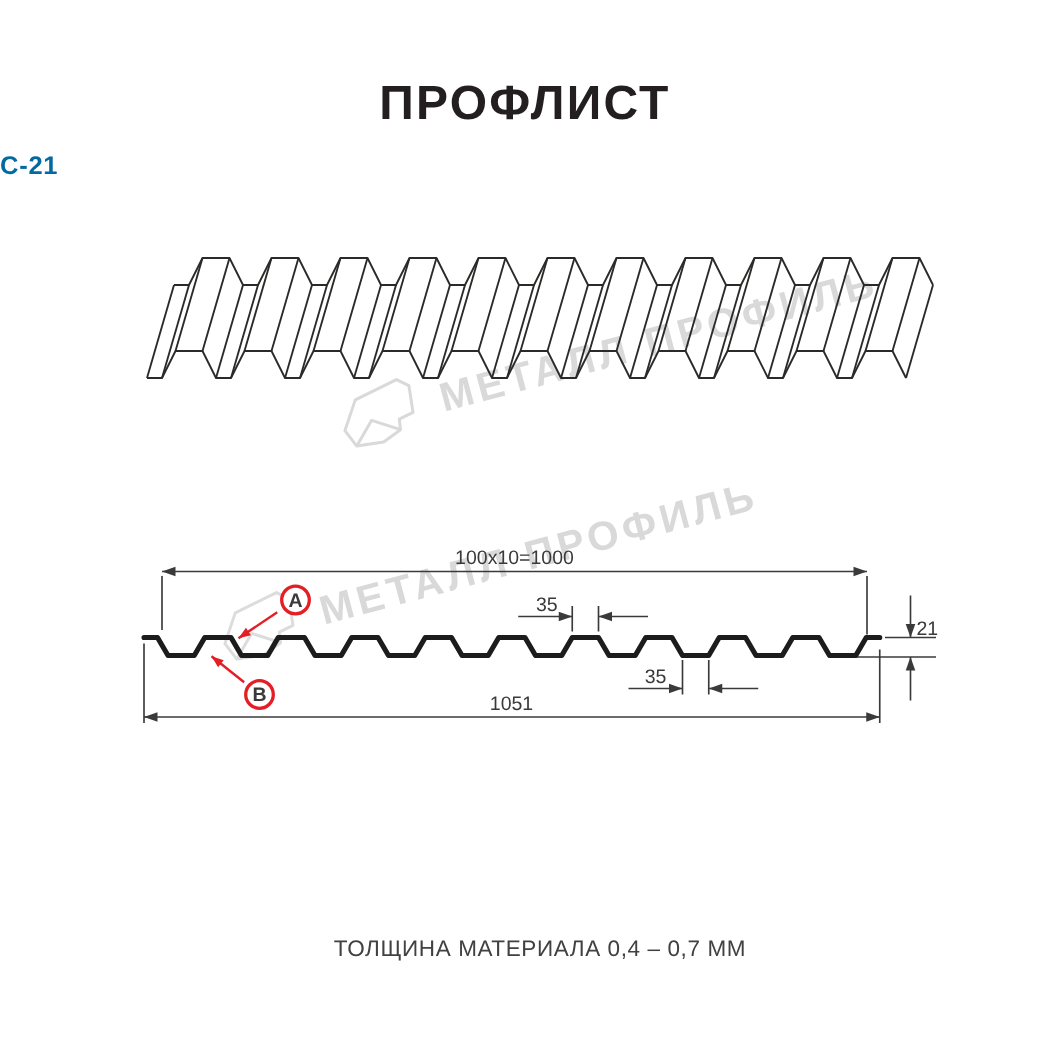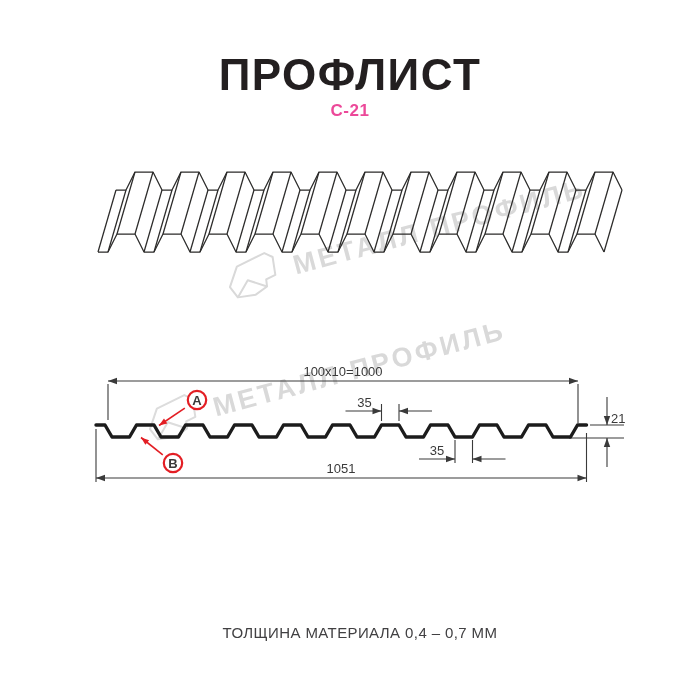--- a/index.html
+++ b/index.html
@@ -2,25 +2,25 @@
 <html><head>
 <meta charset="utf-8">
 <style>
   html,body{margin:0;padding:0;}
   body{
     width:700px;height:700px;background:#ffffff;position:relative;overflow:hidden;
     font-family:"Liberation Sans",sans-serif;
   }
   .page-title{
     position:absolute;top:50px;left:0;width:700px;text-align:center;
-    font-size:44px;font-weight:bold;letter-spacing:1.5px;color:#231f20;margin:0;
+    font-size:32px;font-weight:bold;letter-spacing:1.5px;color:#231f20;margin:0;
   }
   .page-subtitle{
-    position:absolute;top:101px;left:0;width:700px;text-align:center;
-    font-size:17px;font-weight:bold;letter-spacing:.5px;color:#ec4899;margin:0;
+    position:absolute;top:101px;left:0;width:700px;text-align:left;
+    font-size:17px;font-weight:bold;letter-spacing:.5px;color:#0369a1;margin:0;
   }
   .footer-note{
     position:absolute;top:614px;left:0;width:700px;text-align:center;
     font-size:15px;color:#414042;letter-spacing:.4px;margin:10px;
   }
   .wm{
     position:absolute;display:flex;align-items:center;gap:12px;
     transform:rotate(-15deg);transform-origin:left center;z-index:1;white-space:nowrap;
   }
   .wm-text{

